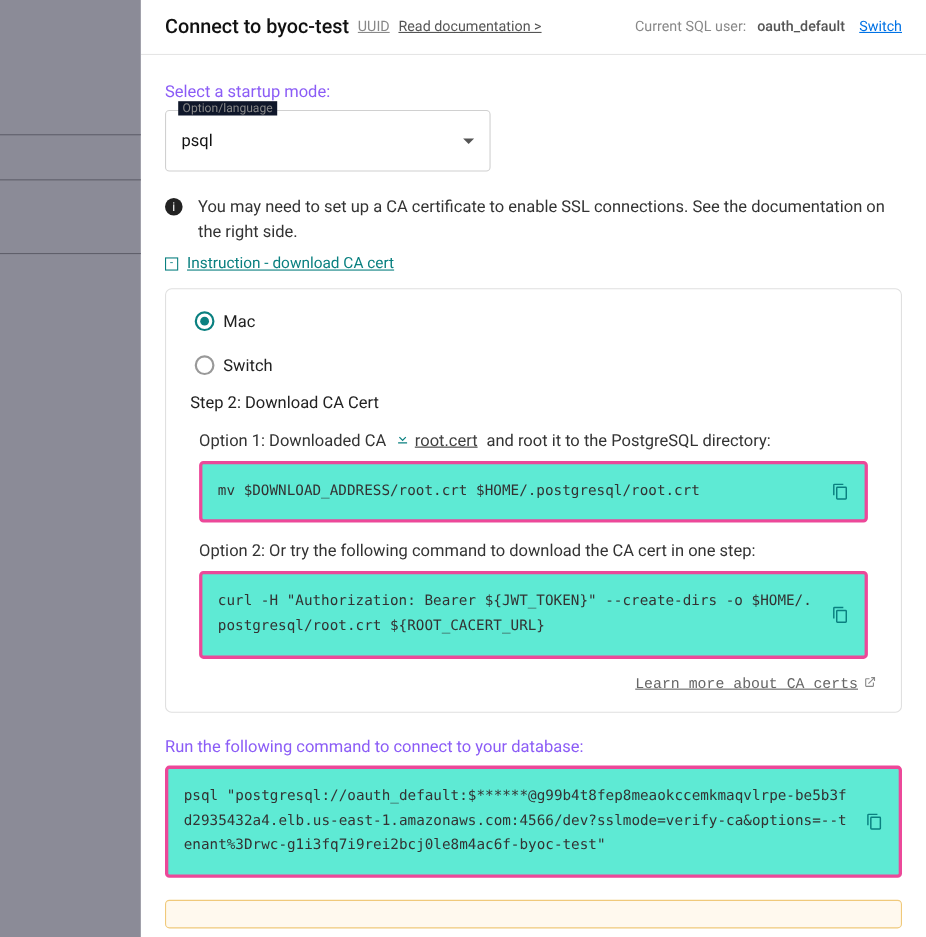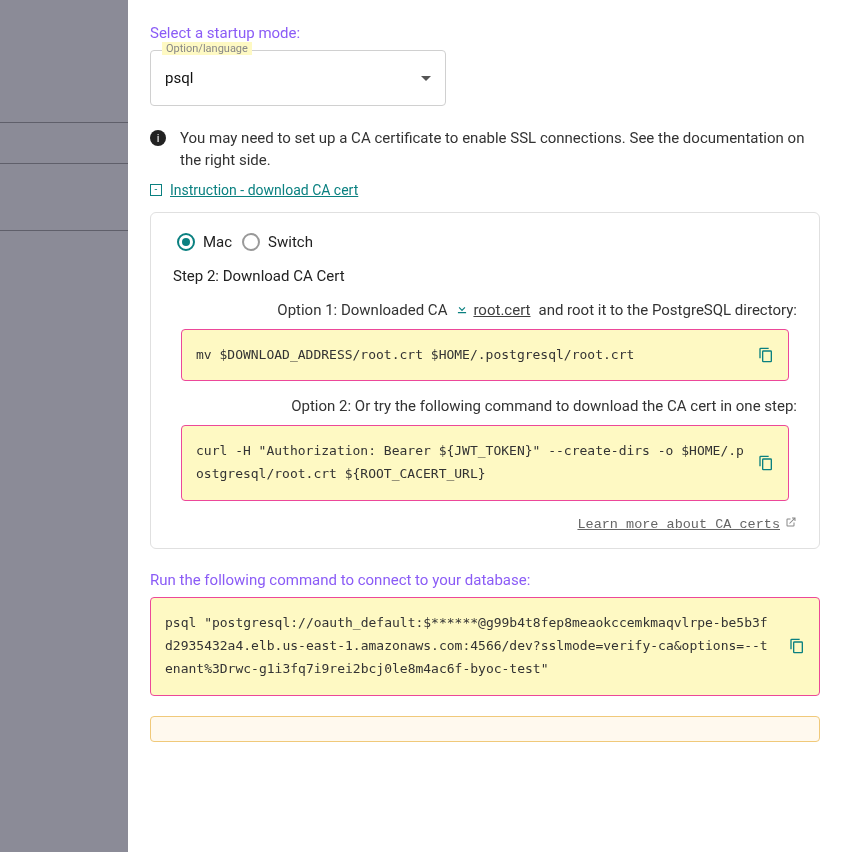--- a/index.html
+++ b/index.html
@@ -95,21 +95,21 @@
 
     .select-wrap {
       position: relative;
       display: inline-block;
       margin-bottom: 22px;
     }
     .field-legend {
       position: absolute;
       top: -8px;
       left: 12px;
-      background: #fef9c3;
+      background: #0f172a;
       padding: 0 4px;
       font-size: 11px;
       color: #888;
     }
     .select {
       width: 296px;
       height: 56px;
       border: 1px solid #d0d0d0;
       border-radius: 4px;
       padding: 0 14px;
@@ -183,22 +183,22 @@
     }
 
     .step-label {
       font-size: 15px;
       color: #222;
       margin-bottom: 12px;
     }
 
     .radio-group {
       display: flex;
-      flex-direction: row;
-      gap: 10px;
+      flex-direction: column;
+      gap: 22px;
       margin-bottom: 16px;
       margin-left: 4px;
     }
     .radio-row {
       display: flex;
       align-items: center;
       gap: 8px;
       cursor: pointer;
     }
     .radio-outer {
@@ -219,36 +219,35 @@
     .radio-label { font-size: 15px; color: #222; }
 
     .option-row {
       font-size: 15px;
       color: #333;
       margin: 16px 0 10px 8px;
       display: flex;
       align-items: center;
       flex-wrap: wrap;
       gap: 4px;
-      justify-content: flex-end;
     }
     .dl-link {
       color: #404040;
       text-decoration: underline;
       display: inline-flex;
       align-items: center;
       gap: 4px;
       cursor: pointer;
       margin: 0 4px;
     }
     .dl-icon { font-size: 14px; color: #0a8080; text-decoration: none; }
 
     .code-block {
-      background: #fef9c3;
-      border: 1px solid #ec4899;
+      background: #5eead4;
+      border: 3px solid #ec4899;
       border-radius: 4px;
       padding: 14px 44px 14px 14px;
       font-family: "SFMono-Regular", Menlo, Consolas, monospace;
       font-size: 13px;
       color: #333;
       position: relative;
       line-height: 1.75;
       word-break: break-all;
       margin: 0 8px;
     }
@@ -299,20 +298,29 @@
 
 <div class="app">
   <div class="sidebar">
     <div class="sidebar-divider d1"></div>
     <div class="sidebar-divider d2"></div>
     <div class="sidebar-divider d3"></div>
   </div>
 
   <div class="main">
 
+    <div class="header">
+      <span class="header-title">Connect to byoc-test</span>
+      <span class="header-uuid">UUID</span>
+      <span class="header-docs">Read documentation &gt;</span>
+      <span class="header-spacer"></span>
+      <span class="header-user-label">Current SQL user:</span>
+      <span class="header-user">oauth_default</span>
+      <span class="header-switch">Switch</span>
+    </div>
 
     <div class="content">
 
       <div class="section-label">Select a startup mode:</div>
 
       <div class="select-wrap">
         <span class="field-legend">Option/language</span>
         <div class="select">
           <span>psql</span>
           <span class="chevron-down"></span>

